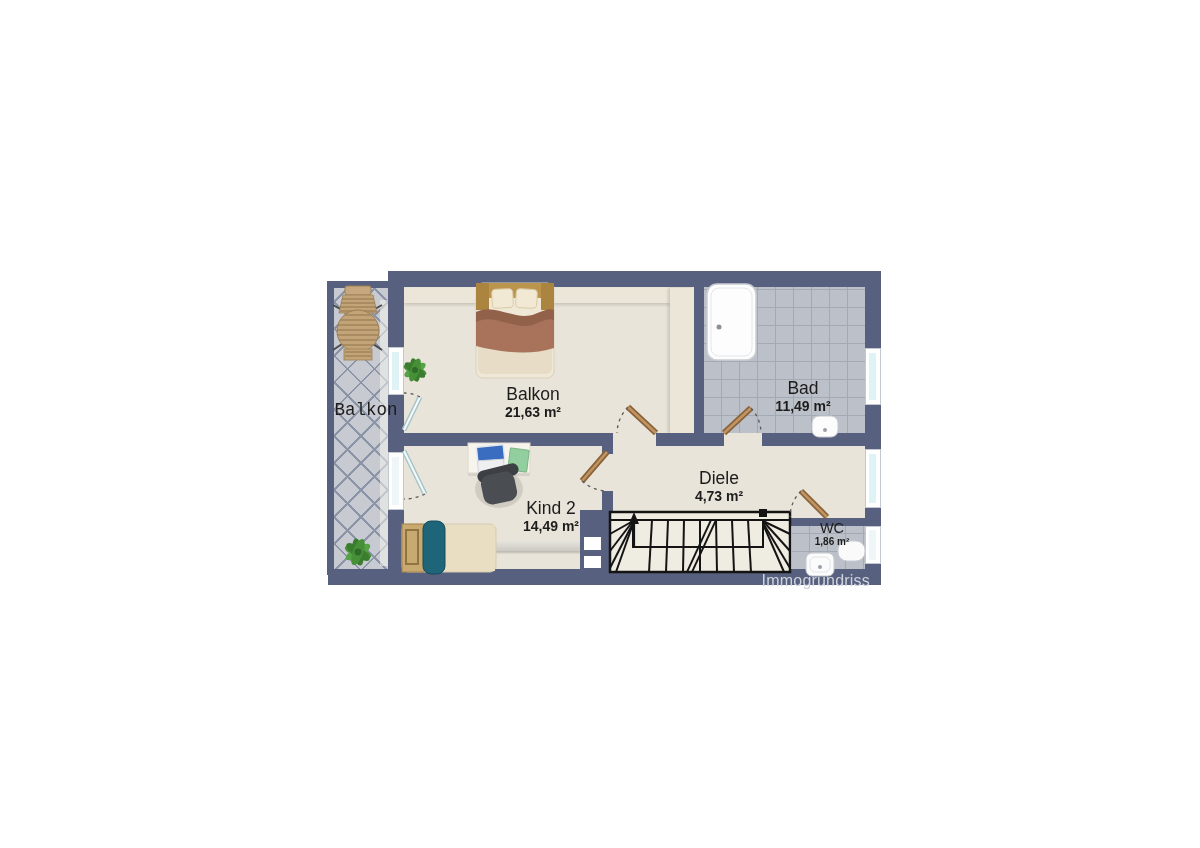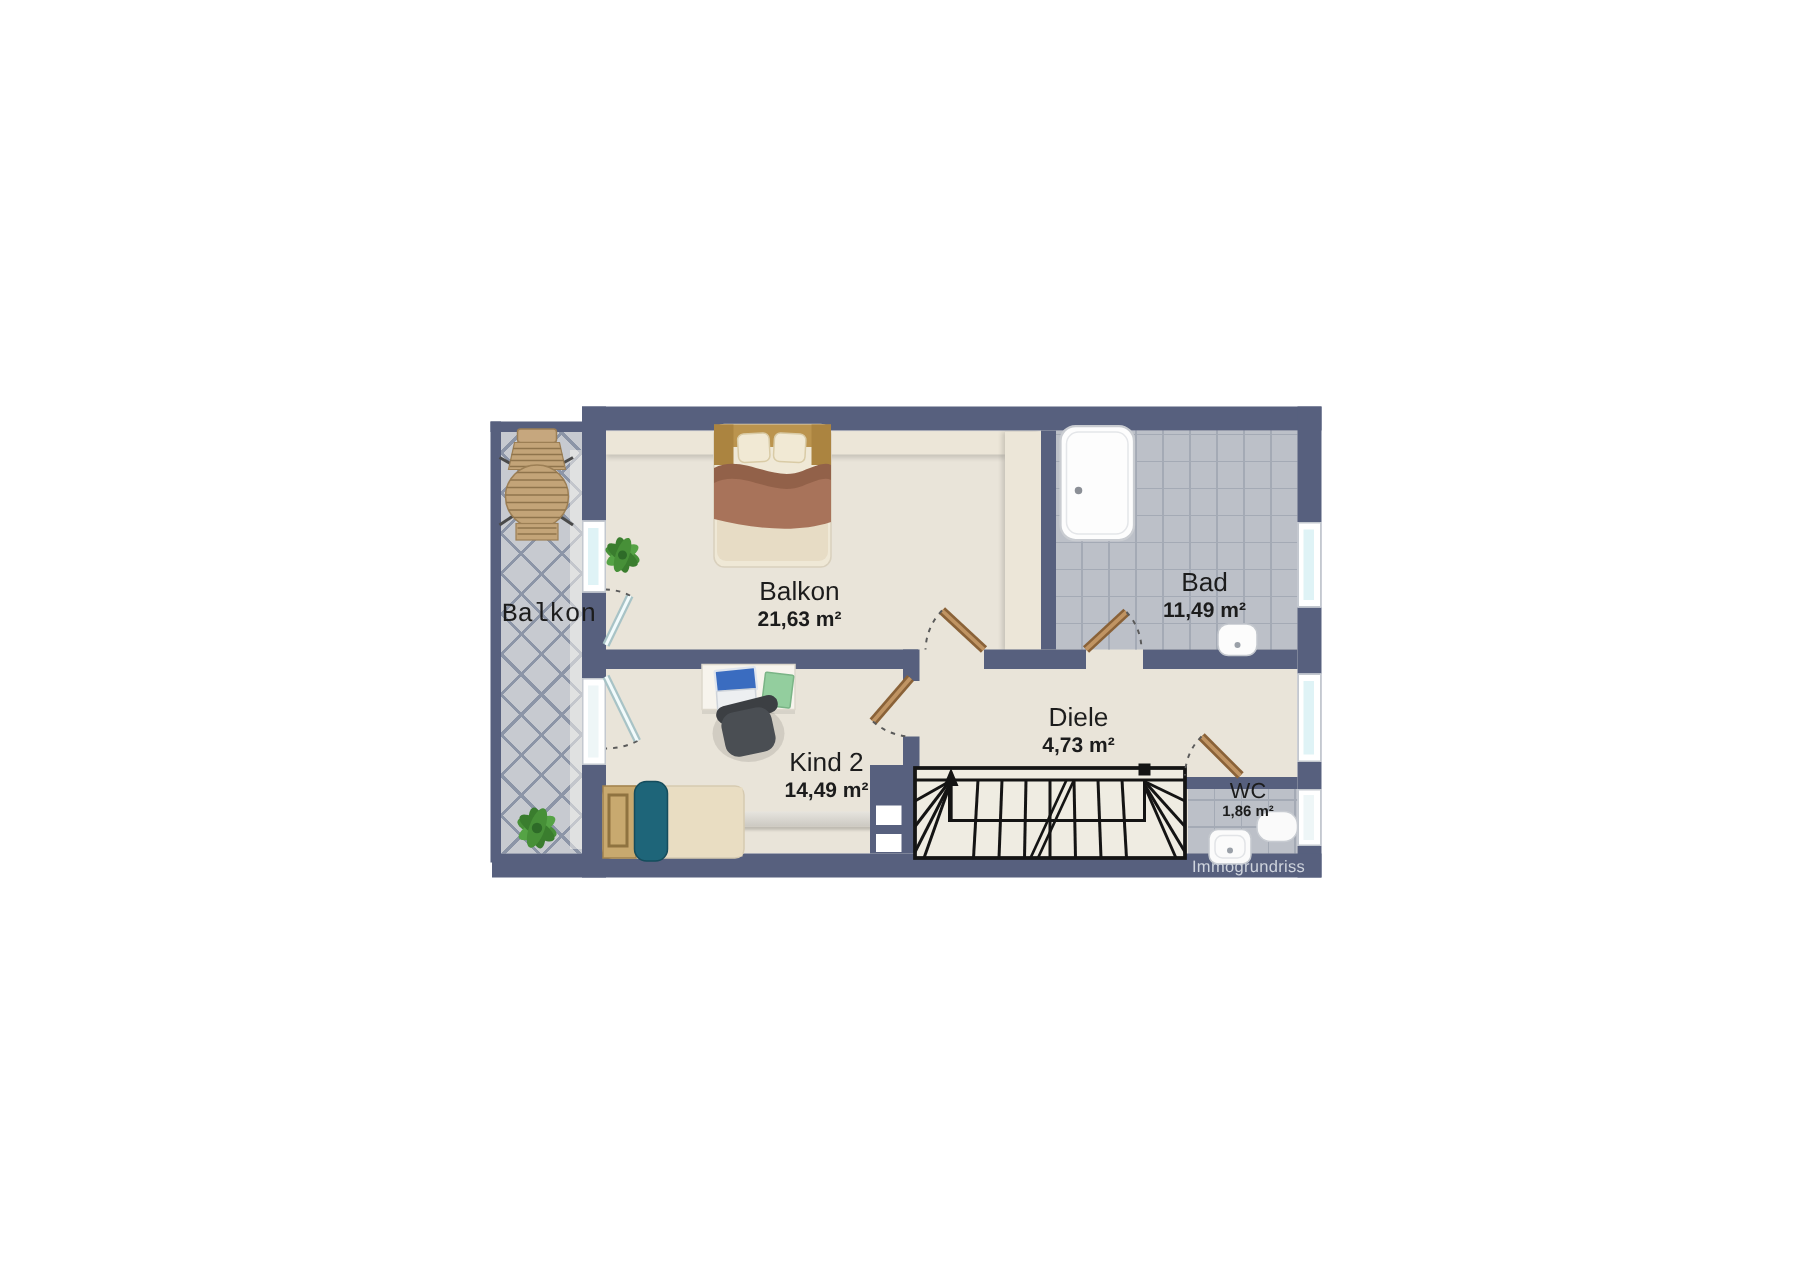--- a/index.html
+++ b/index.html
@@ -33,21 +33,21 @@
   .glass{ position:absolute; background:var(--glass,#dff3f6); z-index:6; }
   .glass.faint { background:#eef6f7; }
   #symbols { position:absolute; left:0; top:0; z-index:7; pointer-events:none; }
   .room-label { position:absolute; transform:translateX(-50%); text-align:center;
     color:var(--label,#1c1c1c); z-index:8; white-space:nowrap; }
   .room-name { font-size:17.5px; line-height:1.05; }
   .room-area { font-size:14px;  line-height:1.3;font-weight:bold; }
   .room-label.small .room-name { font-size:14.5px; }
   .room-label.small .room-area { font-size:10px; line-height:1.15; }
   .watermark { position:absolute; transform:translateX(-100%);
-    font-size:11px; color:var(--watermark-color,#cfd4dd); z-index:9; letter-spacing:.2px; }
+    font-size:16px; color:var(--watermark-color,#cfd4dd); z-index:9; letter-spacing:.2px; }
 </style>
 </head>
 <body>
 
 <div id="plan">
 
   <div class="floor" style="left:404px; top:287px; width:461px; height:282px;"></div>
   <div class="tiles-balcony" style="left:334px; top:288px; width:54px; height:281px;"></div>
   <div class="balcony-strip" style="left:380px; top:300px; width:8px; height:266px;"></div>
   <div class="tiles-bath" style="left:704px; top:287px; width:161px; height:146px;"></div>

